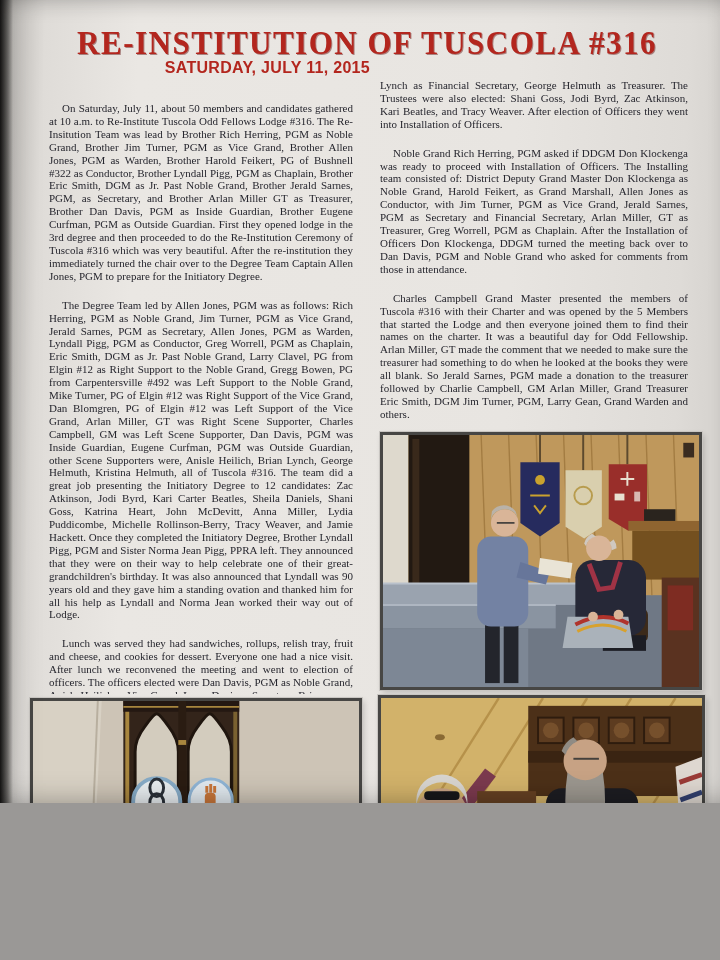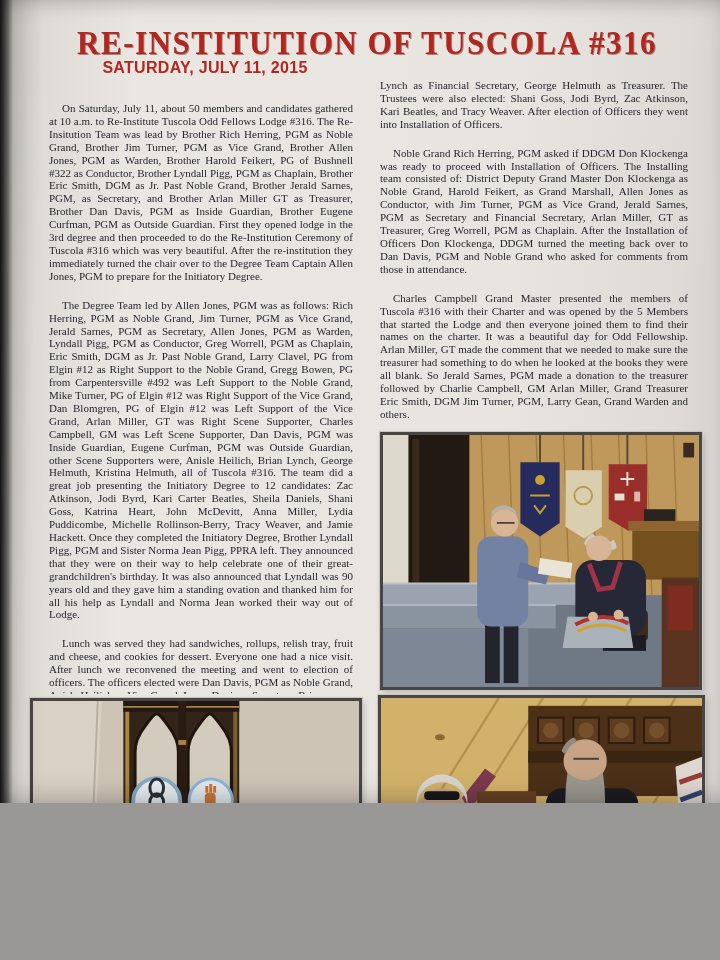--- a/index.html
+++ b/index.html
@@ -16,21 +16,21 @@
   }
   .edge-left{position:absolute;left:0;top:0;bottom:0;width:13px;
     background:linear-gradient(to right,#1d1c1b,rgba(72,70,68,.65) 55%,rgba(120,118,115,0));}
   .title{
     position:absolute;top:25px;left:22px;width:690px;text-align:center;
     font-family:"Liberation Serif",serif;font-weight:bold;font-size:31px;
     letter-spacing:1.5px;color:#b3261e;white-space:nowrap;
     transform:scaleY(1.08);text-shadow:1px 1px 0 rgba(96,12,8,.45);
   }
   .subtitle{
-    position:absolute;top:59px;left:40px;width:330px;text-align:center;
+    position:absolute;top:59px;left:40px;width:330px;text-align:right;
     font-family:"Liberation Sans",sans-serif;font-weight:bold;font-size:16px;
     color:#b3261e;letter-spacing:.3px;
   }
   .col{position:absolute;overflow:hidden;font-size:11px;line-height:12.9px;text-align:justify;}
   .col-left{left:33px;top:86px;width:336px;height:608px;}
   .col-right{left:364px;top:63px;width:340px;height:368px;}
   .col p{margin:16px;text-indent:13px;}
   .col p.cont{text-indent:0;}
   figure{margin:0;position:absolute;box-sizing:border-box;border:3px solid #474644;
     box-shadow:0 0 0 1px #c9c6c2, 2px 3px 6px rgba(0,0,0,.18);background:#888;}

